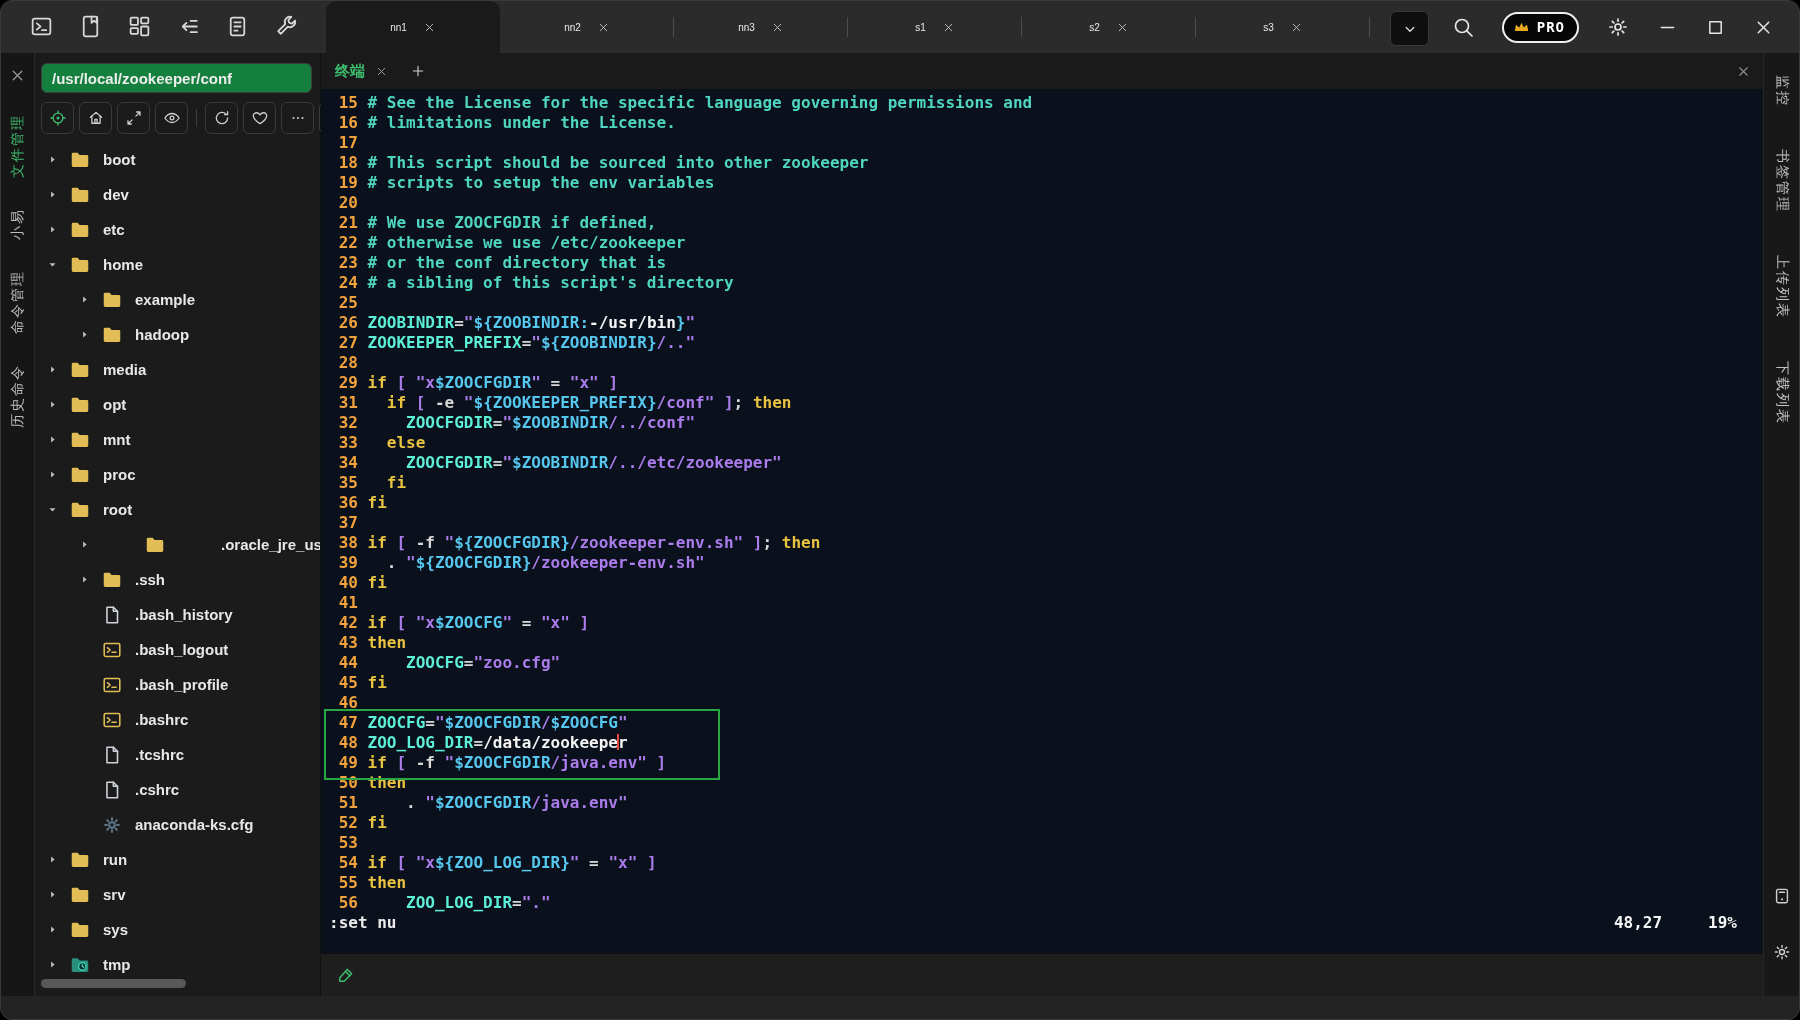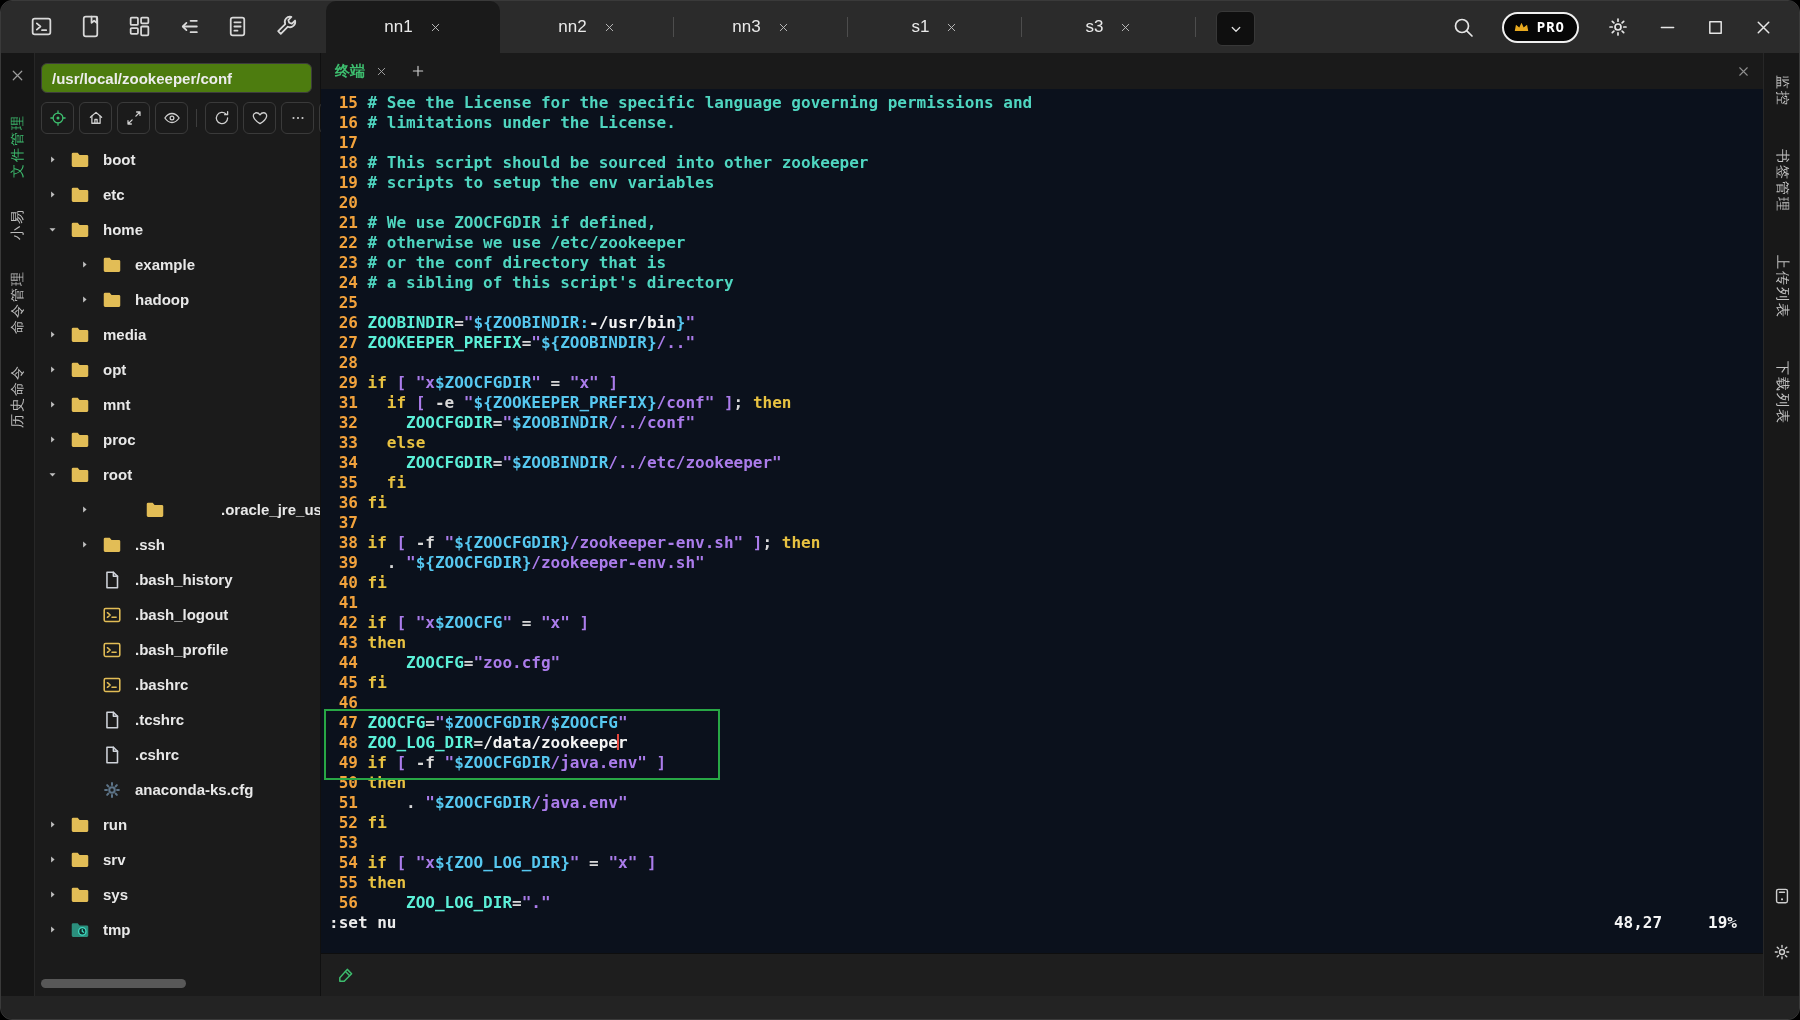--- a/index.html
+++ b/index.html
@@ -10,21 +10,21 @@
   .ic use{stroke:currentColor;}
   svg{fill:none;stroke:currentColor;stroke-width:1.7;stroke-linecap:round;stroke-linejoin:round;}
 
   
   .titlebar{height:52px;background:#2b2b2b;display:flex;align-items:stretch;}
   .tb-left{display:flex;align-items:center;gap:23px;padding:0 26px 0 28px;color:#d9d9d9;}
   .ql-btn{width:26px;height:26px;color:#d9d9d9;cursor:pointer;}
   .ql-btn .ic{width:25px;height:25px;}
   .tab-strip{display:flex;align-items:stretch;}
   .tab{width:174px;display:flex;align-items:center;justify-content:center;gap:16px;
-       color:#e9e9e9;font-size:17px;position:relative;cursor:pointer;}
+       color:#e9e9e9;font-size:10px;position:relative;cursor:pointer;}
   .tab.active{background:#1a1a1a;border-radius:10px 10px 0 0;}
   .tab:not(.active)::after{content:'';position:absolute;right:0;top:16px;height:20px;width:1px;background:#4d4d4d;}
   .tab-x{width:13px;height:13px;color:#c2c2c2;}
   .tab-overflow{width:37px;height:33px;margin:10px 0 0 20px;background:#0f0f0f;border:1px solid #383838;
        border-radius:6px;color:#dedede;display:flex;align-items:center;justify-content:center;cursor:pointer;}
   .tab-overflow .ic{width:18px;height:18px;}
   .tb-right{margin-left:auto;display:flex;align-items:center;gap:27px;padding-right:25px;color:#e8e8e8;}
   .tb-btn{cursor:pointer;color:#e6e6e6;}
   .tb-btn .ic{width:24px;height:24px;}
   .win-btn .ic{width:21px;height:21px;}
@@ -39,21 +39,21 @@
   .left-rail{width:33px;background:#161616;border-right:1px solid #272727;display:flex;flex-direction:column;
        align-items:center;padding-top:14px;gap:30px;flex:none;}
   .rail-x{color:#9d9d9d;cursor:pointer;}
   .rail-x .ic{width:17px;height:17px;}
   .rail-label{writing-mode:vertical-rl;text-orientation:sideways;transform:rotate(180deg);
        font-size:14px;color:#bdbdbd;letter-spacing:2px;cursor:pointer;white-space:nowrap;}
   .rail-label.active{color:var(--green);}
 
   .file-panel{width:285px;background:#1b1b1b;display:flex;flex-direction:column;flex:none;border-right:1px solid #101010;}
   .path-row{padding:10px 8px 2px 6px;}
-  .path-input{width:100%;height:30px;box-sizing:border-box;background:#4d7c0f;border:1px solid #3d3d3d;border-radius:6px;
+  .path-input{width:100%;height:30px;box-sizing:border-box;background:#15803d;border:1px solid #3d3d3d;border-radius:6px;
        color:#ededed;font-size:15px;font-weight:bold;padding:0 10px;font-family:"Liberation Sans",sans-serif;}
   .ftoolbar{display:flex;align-items:center;gap:5px;padding:7px 8px 6px 6px;}
   .fbtn{width:31px;height:30px;border:1px solid #3a3a3a;border-radius:6px;background:transparent;color:#cfcfcf;
        display:flex;align-items:center;justify-content:center;cursor:pointer;flex:none;}
   .fbtn .ic{width:18px;height:18px;}
   .fbtn.green{color:var(--green);}
   .fbtn.push{margin-left:auto;}
   .fdiv{width:1px;height:18px;background:#3d3d3d;margin:0 3px;flex:none;}
   .tree{flex:1;overflow:hidden;padding-top:2px;}
   .trow{height:35px;display:flex;align-items:center;cursor:pointer;}
@@ -295,20 +295,26 @@
             <use href="#i-close"></use>
           </svg>
         </div>
         <div class="tab">
           <span>s1</span>
           <svg class="ic tab-x">
             <use href="#i-close"></use>
           </svg>
         </div>
         <div class="tab">
+          <span>s2</span>
+          <svg class="ic tab-x">
+            <use href="#i-close"></use>
+          </svg>
+        </div>
+        <div class="tab">
           <span>s3</span>
           <svg class="ic tab-x">
             <use href="#i-close"></use>
           </svg>
         </div>
       </div>
     <div class="tab-overflow">
       <svg class="ic">
           <use href="#i-chevron-down"></use>
         </svg>
@@ -415,20 +421,31 @@
           <div class="trow" style="padding-left: 12px;">
             <span class="caret">
               <svg class="ic">
                 <use href="#i-caret-right"></use>
               </svg>
             </span>
             <svg class="ic ticon folder">
               <use href="#i-folder"></use>
             </svg>
             <span class="tlabel">boot</span>
+          </div>
+          <div class="trow" style="padding-left: 12px;">
+            <span class="caret">
+              <svg class="ic">
+                <use href="#i-caret-right"></use>
+              </svg>
+            </span>
+            <svg class="ic ticon folder">
+              <use href="#i-folder"></use>
+            </svg>
+            <span class="tlabel">dev</span>
           </div>
           <div class="trow" style="padding-left: 12px;">
             <span class="caret">
               <svg class="ic">
                 <use href="#i-caret-right"></use>
               </svg>
             </span>
             <svg class="ic ticon folder">
               <use href="#i-folder"></use>
             </svg>

